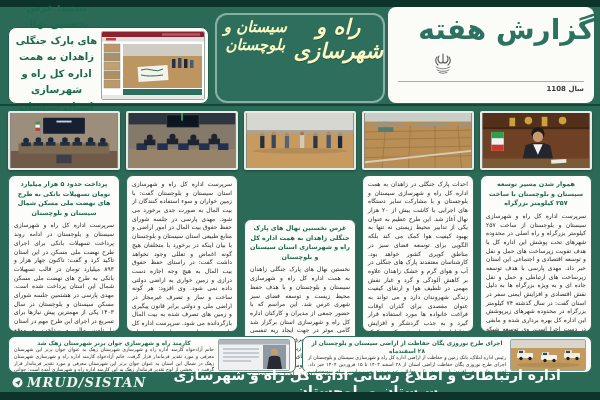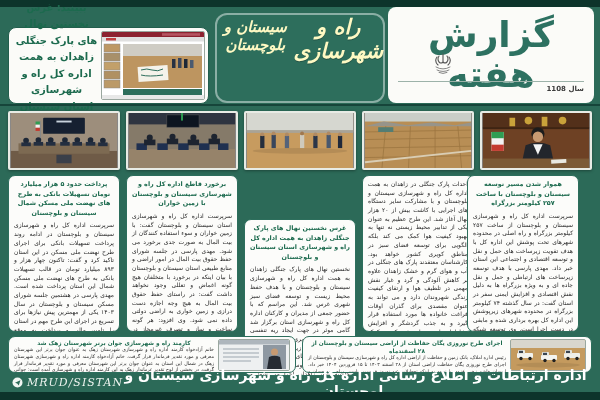--- a/index.html
+++ b/index.html
@@ -32,22 +32,22 @@
     text-align:center;color:#fef9c3;direction:rtl;font-style:italic;
   }
   .banner .l1{font-size:21px;font-weight:800;line-height:1.15;text-shadow:0 1px 0 rgba(0,0,0,.25);}
   .banner .l2{font-size:15px;font-weight:700;margin-top:3px;}
 
   .masthead{
     position:absolute;left:388px;top:7px;width:206px;height:96px;
     background:#fbfbf8;border-radius:8px;box-sizing:border-box;
   }
   .masthead-title{
-    direction:rtl;text-align:center;color:#2d7161;font-weight:800;
-    font-size:36px;line-height:1.1;padding-top:8px;letter-spacing:-1px;
+    direction:rtl;text-align:right;color:#2d7161;font-weight:800;
+    font-size:28px;line-height:1.1;padding-top:8px;letter-spacing:-1px;
   }
   .emblem{position:absolute;left:46px;top:46px;}
   .masthead-divider{position:absolute;left:10px;right:10px;top:74px;height:1px;background:#9cb2a9;}
   .masthead-dates{
     position:absolute;left:10px;right:10px;top:78px;display:flex;direction:rtl;
     justify-content:space-between;color:#3b3b3b;font-size:7px;font-weight:bold;
   }
 
   
   .photo{
@@ -81,21 +81,21 @@
   .bottom-title{direction:rtl;text-align:center;color:#1c6a4e;font-weight:bold;font-size:5.8px;line-height:1.4;}
   .bottom-body{direction:rtl;text-align:justify;color:#2b2b2b;font-size:4.8px;line-height:1.4;}
   .bottom-pic{flex:none;align-self:center;border:1px solid #9aa79f;border-radius:2px;}
 
   
   .footer{
     position:absolute;left:0;top:373px;width:600px;height:19px;
     display:flex;align-items:center;box-sizing:border-box;padding:0 12px;color:#f2f6f3;
   }
   .footer-left,.footer-right{display:flex;align-items:center;gap:4px;flex:none;}
-  .handle{font-family:"DejaVu Serif",serif;font-style:italic;font-size:11px;letter-spacing:1px;color:#eef4ef;}
+  .handle{font-family:"DejaVu Serif",serif;font-style:italic;font-size:13px;letter-spacing:1px;color:#eef4ef;font-weight:bold;}
   .footer-center{
     flex:1;text-align:center;direction:rtl;font-weight:bold;font-size:14px;color:#ffffff;
   }
 </style>
 </head>
 <body>
 
 <div class="strip top"></div>
 
 <div class="lead-card">
@@ -265,31 +265,30 @@
     <rect y="48" width="112" height="10" fill="#7c5a36"></rect>
     <rect x="72" y="49" width="16" height="4" fill="#e9e9e2" transform="rotate(-3 80 51)"></rect>
   </svg>
 </div>
 
 <div class="article" style="left:8px;">
   <div class="article-title">پرداخت حدود ۵ هزار میلیارد تومان تسهیلات بانکی به طرح های نهضت ملی مسکن شمال سیستان و بلوچستان</div>
   <div class="article-body">سرپرست اداره کل راه و شهرسازی سیستان و بلوچستان در ادامه روند پرداخت تسهیلات بانکی برای اجرای طرح نهضت ملی مسکن در این استان تاکید کرد و گفت: تاکنون چهار هزار و ۸۹۳ میلیارد تومان در قالب تسهیلات بانکی به طرح های نهضت ملی مسکن شمال این استان پرداخت شده است. مهدی پارسی در هشتمین جلسه شورای مسکن سیستان و بلوچستان در سال ۱۴۰۳ یکی از مهمترین پیش نیازها برای تسریع در اجرای این طرح مهم در استان را تامین مالی و پرداخت به موقع تسهیلات بانکی دانست و افزود: از مجموع هشت هزار و ۴۶۸ میلیارد تومان قراردادهای منعقد شده بیش از چهار هزار و ۸۹۳ میلیارد آن تاکنون پرداخت شده است. وی با بیان اینکه پرداخت تسهیلات بانکی به طرح نهضت ملی مسکن حیاتی است در تحقق اهداف این طرح و تامین مسکن برای اقشار مختلف جامعه این تسهیلات را کمکی به کاهش قیمت تمام شده مسکن دانست و گفت: کوتاهی بانک ها کار را دچار وقفه و رکود اقتصادی می کند.</div>
 </div>
 <div class="article" style="left:126px;">
-  <div class="article-title">برخورد قاطع اداره کل راه و شهرسازی سیستان و بلوچستان با زمین خواران</div>
   <div class="article-body">سرپرست اداره کل راه و شهرسازی استان سیستان و بلوچستان گفت: با زمین خواران و سوء استفاده کنندگان از بیت المال به صورت جدی برخورد می شود. مهدی پارسی در جلسه شورای حفظ حقوق بیت المال در امور اراضی و منابع طبیعی استان سیستان و بلوچستان با بیان اینکه در برخورد با متخلفان هیچ گونه اغماض و تعللی وجود نخواهد داشت گفت: در راستای حفظ حقوق بیت المال به هیچ وجه اجازه دست درازی و زمین خواری به اراضی دولتی داده نمی شود. وی افزود: هر گونه ساخت و ساز و تصرف غیرمجاز در اراضی ملی و دولتی برابر قانون پیگیری و زمین های تصرف شده به بیت المال بازگردانده می شود. سرپرست اداره کل راه و شهرسازی سیستان و بلوچستان تاکید کرد: مردم و دستگاه های متولی می توانند موارد تخلف و تصرف اراضی ملی و دولتی را از طریق سامانه های مربوطه گزارش کنند تا در اسرع وقت رسیدگی شود.</div>
 </div>
 <div class="article" style="left:244px;margin-top:44px;">
   <div class="article-title">غرس نخستین نهال های پارک جنگلی زاهدان به همت اداره کل راه و شهرسازی استان سیستان و بلوچستان</div>
   <div class="article-body">نخستین نهال های پارک جنگلی زاهدان به همت اداره کل راه و شهرسازی سیستان و بلوچستان و با هدف حفظ محیط زیست و توسعه فضای سبز شهری غرس شد. این مراسم که با حضور جمعی از مدیران و کارکنان اداره کل راه و شهرسازی استان برگزار شد گامی موثر در جهت ایجاد ریه تنفسی سبز برای شهر کویری زاهدان به شمار می رود. این اقدام زیست محیطی که با مشارکت دستگاه های اجرایی آغاز شده است در زمینی به وسعت قابل توجه در حاشیه شهر زاهدان اجرا می شود و علاوه بر کمک به کاهش آلودگی هوا و گرد و غبار زمینه ای برای گذران اوقات فراغت شهروندان فراهم می کند. امید است با تداوم این حرکت و مراقبت از نهال های غرس شده شاهد توسعه فضای سبز و بهبود کیفیت هوای شهر زاهدان باشیم.</div>
 </div>
 <div class="article" style="left:362px;">
   <div class="article-body">احداث پارک جنگلی در زاهدان به همت اداره کل راه و شهرسازی سیستان و بلوچستان و با مشارکت سایر دستگاه های اجرایی با کاشت بیش از ۲۰ هزار نهال آغاز شد. این طرح عظیم به عنوان یکی از تدابیر محیط زیستی نه تنها به بهبود کیفیت هوا کمک می کند بلکه الگویی برای توسعه فضای سبز در مناطق کویری کشور خواهد بود. کارشناسان معتقدند پارک های جنگلی در آب و هوای گرم و خشک زاهدان علاوه بر کاهش آلودگی و گرد و غبار نقش مهمی در تلطیف هوا و ارتقای کیفیت زندگی شهروندان دارد و می تواند به عنوان مقصدی برای گذران اوقات فراغت خانواده ها مورد استفاده قرار گیرد و به جذب گردشگر و افزایش نشاط اجتماعی در این شهر کویری کمک کند.</div>
 </div>
-<div class="article" style="left:467px;">
+<div class="article" style="left:480px;">
   <div class="article-title">هموار شدن مسیر توسعه سیستان و بلوچستان با ساخت ۲۵۷ کیلومتر بزرگراه</div>
   <div class="article-body">سرپرست اداره کل راه و شهرسازی سیستان و بلوچستان از ساخت ۲۵۷ کیلومتر بزرگراه و راه اصلی در محدوده شهرهای تحت پوشش این اداره کل با هدف تقویت زیرساخت های حمل و نقل و توسعه اقتصادی و اجتماعی این استان خبر داد. مهدی پارسی با هدف توسعه زیرساخت های ارتباطی و حمل و نقل جاده ای و به ویژه بزرگراه ها به دلیل نقش اقتصادی و افزایش ایمنی سفر در استان گفت: در سال گذشته ۷۴ کیلومتر بزرگراه در محدوده شهرهای زیرپوشش این اداره کل بهره برداری شده و مابقی در دست اجرا است. وی توسعه شبکه راه ها را یکی از ارکان حیاتی در پیشرفت استان عنوان کرد و گفت: توسعه بزرگراه ها علاوه بر کاهش تصادفات جاده ای موجب رونق مبادلات اجتماعی و فرهنگی شده و موجب ارتباطات تجاری و بازرگانی بین المللی می شود.</div>
 </div>
 
 <div class="bottom-card" style="left:8px;width:288px;">
   <div class="txt">
     <div class="bottom-title">کارمند راه و شهرسازی جوان برتر شهرستان زهک شد</div>
     <div class="bottom-body">خانم آزادخواه کارمند اداره راه و شهرسازی شهرستان زهک به عنوان جوان برتر این شهرستان معرفی و مورد تقدیر فرماندار قرار گرفت. خانم آزادخواه کارمند اداره راه و شهرسازی شهرستان زهک در شمال این استان به عنوان جوان برتر این شهرستان معرفی و مورد تقدیر فرماندار قرار گرفت. در بخشی از لوح تقدیر فرماندار زهک به این کارمند اداره راه و شهرسازی آمده است: جوانی بهار عمر و جوان، نهال جامعه است و سرمایه های ناب تلاش و نشاط شمرده می شوند و فرهنگ دهر که حاصل عقل و ذوق است با جوانانی از این تبار اعتبار می یابد.</div>
   </div>
   <svg class="bottom-pic" width="70" height="30" viewBox="0 0 70 30">

